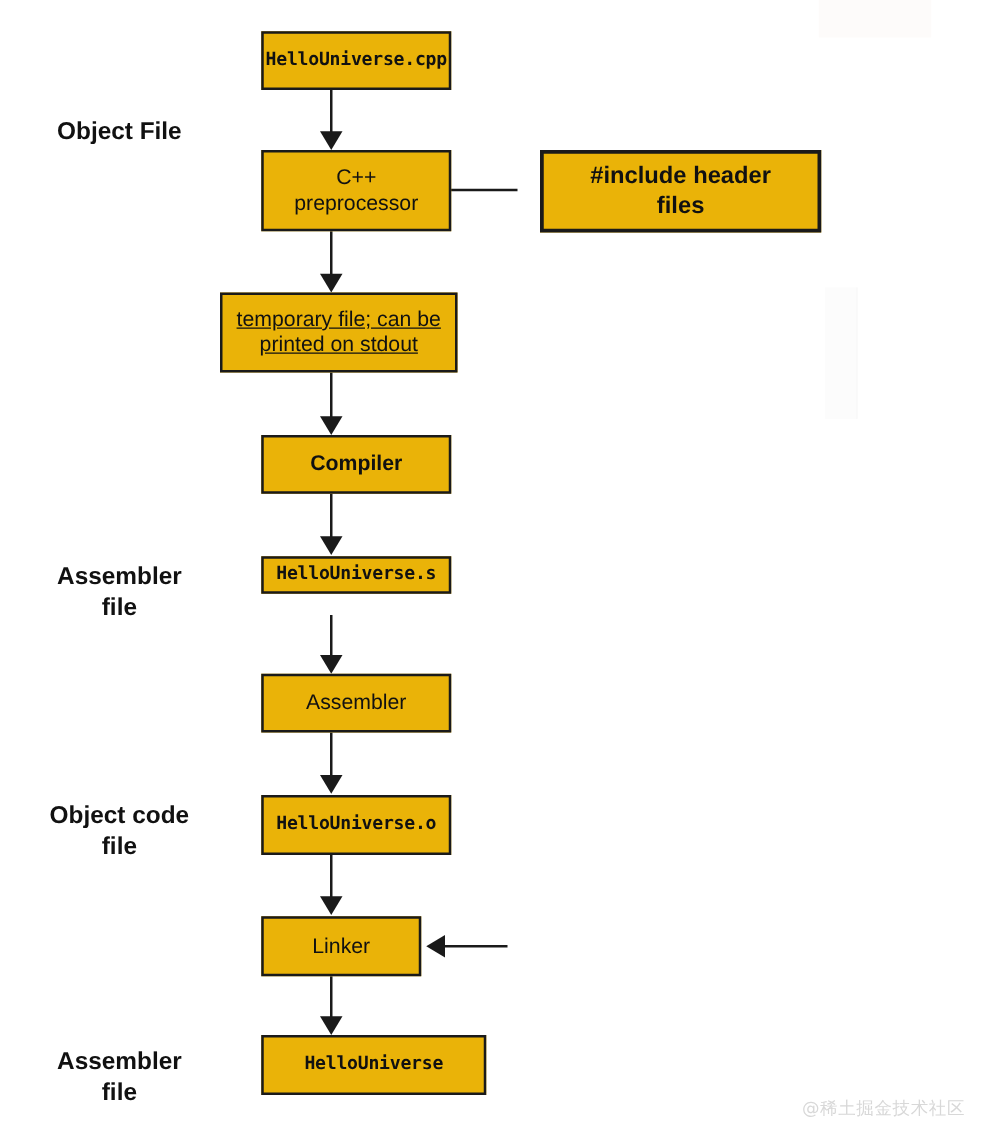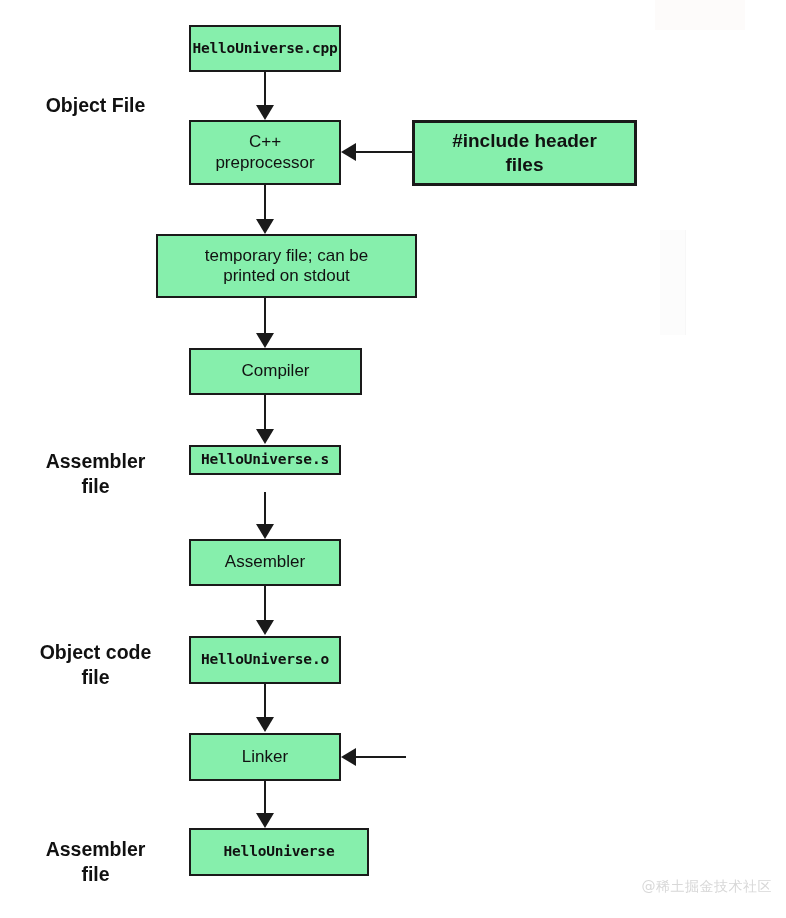--- a/index.html
+++ b/index.html
@@ -12,29 +12,30 @@
     width: 786px;
     height: 918px;
     background: #ffffff;
     overflow: hidden;
     font-family: "Liberation Sans", sans-serif;
   }
   
   .node {
     position: absolute;
     box-sizing: border-box;
-    background: #86efac;
+    background: #eab308;
     border: 2px solid #1a1a1a;
     display: flex;
     align-items: center;
     justify-content: center;
     text-align: center;
     color: #111111;
     line-height: 1.18;
     z-index: 3;
+    margin-left: 20px;
   }
   .node.mono {
     font-family: "DejaVu Sans Mono", "Liberation Mono", monospace;
     font-size: 14.5px;
     font-weight: 700;
     letter-spacing: -0.2px;
   }
   .node.sans {
     font-family: "Liberation Sans", sans-serif;
     font-size: 17px;
@@ -152,32 +153,32 @@
   <div class="stage-label" style="left:18px; top:640px; width:155px;">Object code
 file</div>
   <div class="stage-label" style="left:18px; top:837px; width:155px;">Assembler
 file</div>
 
   <div class="node mono" style="left:189px; top:25px; width:152px; height:47px;">HelloUniverse.cpp</div>
 
   <div class="node sans" style="left:189px; top:120px; width:152px; height:65px; white-space:pre-line;">C++
 preprocessor</div>
 
-  <div class="node sans" style="left:156px; top:234px; width:261px; height:64px; white-space:pre-line;">temporary file; can be
+  <div class="node sans" style="left:156px; top:234px; width:190px; height:64px; white-space:pre-line;text-decoration:underline;">temporary file; can be
 printed on stdout</div>
 
-  <div class="node sans" style="left:189px; top:348px; width:173px; height:47px;">Compiler</div>
+  <div class="node sans" style="left:189px; top:348px; width:152px; height:47px;font-weight:bold;">Compiler</div>
 
   <div class="node mono" style="left:189px; top:445px; width:152px; height:30px;">HelloUniverse.s</div>
 
   <div class="node sans" style="left:189px; top:539px; width:152px; height:47px;">Assembler</div>
 
   <div class="node mono" style="left:189px; top:636px; width:152px; height:48px;">HelloUniverse.o</div>
 
-  <div class="node sans" style="left:189px; top:733px; width:152px; height:48px;">Linker</div>
+  <div class="node sans" style="left:189px; top:733px; width:128px; height:48px;">Linker</div>
 
   <div class="node mono" style="left:189px; top:828px; width:180px; height:48px;">HelloUniverse</div>
 
   <div class="node callout" style="left:412px; top:120px; width:225px; height:66px; white-space:pre-line;">#include header
 files</div>
 
 
   <div class="watermark">@稀土掘金技术社区</div>
 
 </div>

